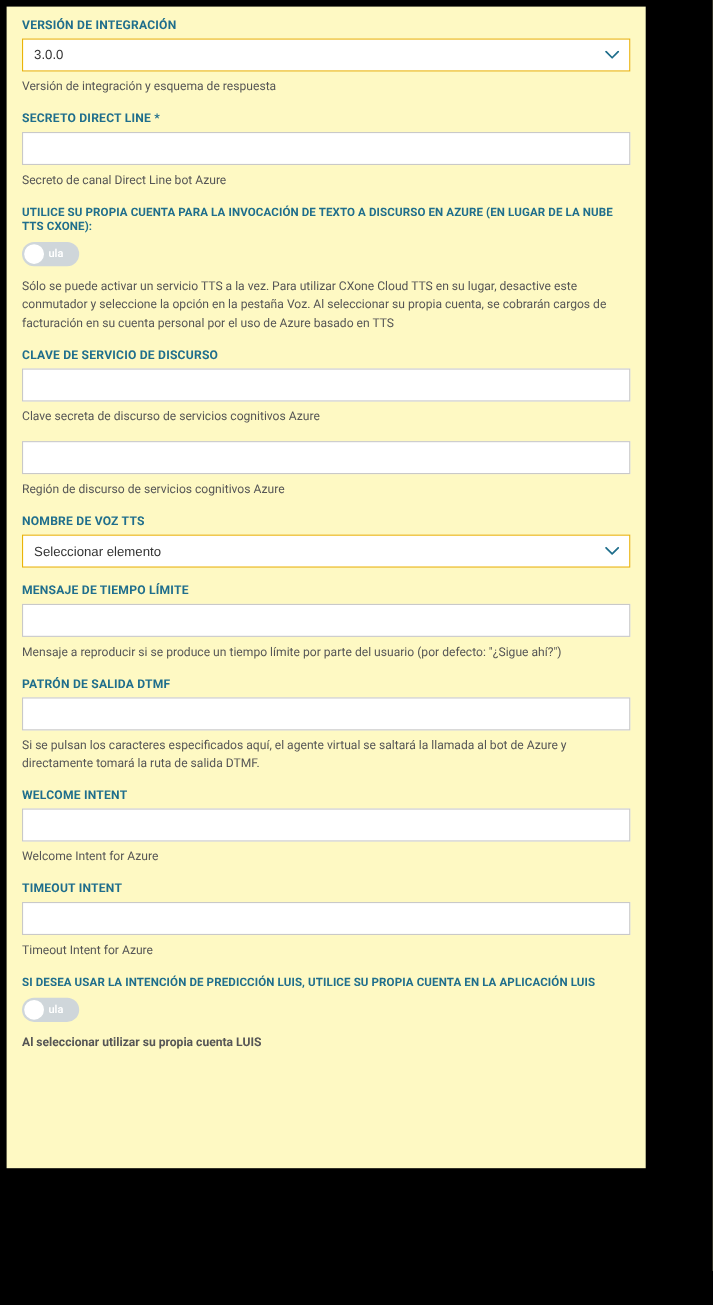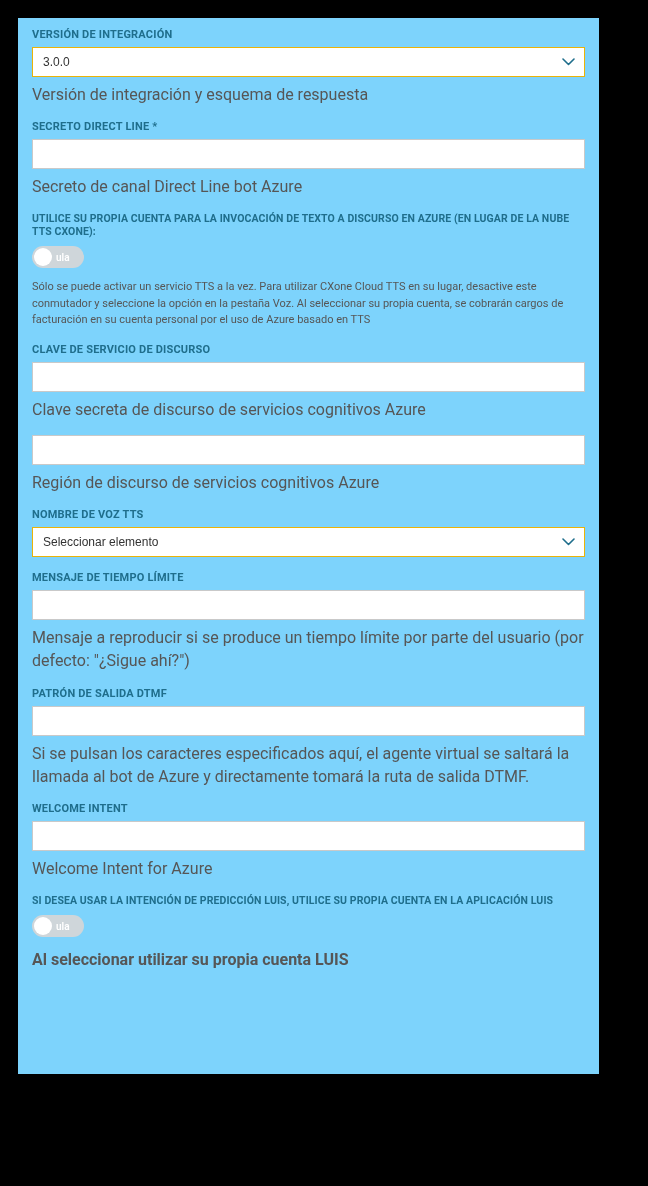--- a/index.html
+++ b/index.html
@@ -5,23 +5,23 @@
   * { box-sizing: border-box; margin: 0; padding: 0; }
   body {
     background: #000;
     font-family: -apple-system, BlinkMacSystemFont, "Segoe UI", Roboto, Arial, sans-serif;
     font-size: 12px;
     width: 648px;
     height: 1186px;
     overflow: hidden;
   }
   .panel {
-    background: #7dd3fc;
+    background: #fef9c3;
     width: 581px;
-    margin: 18px;
+    margin: 6px;
     padding: 10px 14px 14px 14px;
     height: 1056px;
   }
   .field {
     margin-bottom: 14px;
   }
   .field-label {
     color: #1f6e8c;
     font-weight: 700;
     font-size: 11px;
@@ -33,21 +33,21 @@
   .field-label-long {
     color: #1f6e8c;
     font-weight: 700;
     font-size: 10.5px;
     letter-spacing: 0.1px;
     margin-bottom: 8px;
     display: block;
   }
   .help {
     color: #565656;
-    font-size: 16px;
+    font-size: 11px;
     margin-top: 6px;
     line-height: 1.45;
   }
   .help-long {
     color: #565656;
     font-size: 11px;
     margin-top: 8px;
     margin-bottom: 14px;
     line-height: 1.5;
   }
@@ -178,20 +178,25 @@
     <input type="text" class="text-input" value="" style="">
     <div class="help">Si se pulsan los caracteres especificados aquí, el agente virtual se saltará la llamada al bot de Azure y directamente tomará la ruta de salida DTMF.</div>
   </div>
 
   <div class="field">
     <label class="field-label">WELCOME INTENT</label>
     <input type="text" class="text-input" value="" style="">
     <div class="help">Welcome Intent for Azure</div>
   </div>
 
+  <div class="field">
+    <label class="field-label">TIMEOUT INTENT</label>
+    <input type="text" class="text-input" value="" style="">
+    <div class="help">Timeout Intent for Azure</div>
+  </div>
 
   <div class="field">
     <label class="field-label-long">SI DESEA USAR LA INTENCIÓN DE PREDICCIÓN LUIS, UTILICE SU PROPIA CUENTA EN LA APLICACIÓN LUIS</label>
     <div class="toggle">
       <div class="knob"></div>
       <span class="toggle-text">ula</span>
     </div>
     <div class="help" style="margin-top:8px;font-weight:bold;">Al seleccionar utilizar su propia cuenta LUIS</div>
   </div>
 

